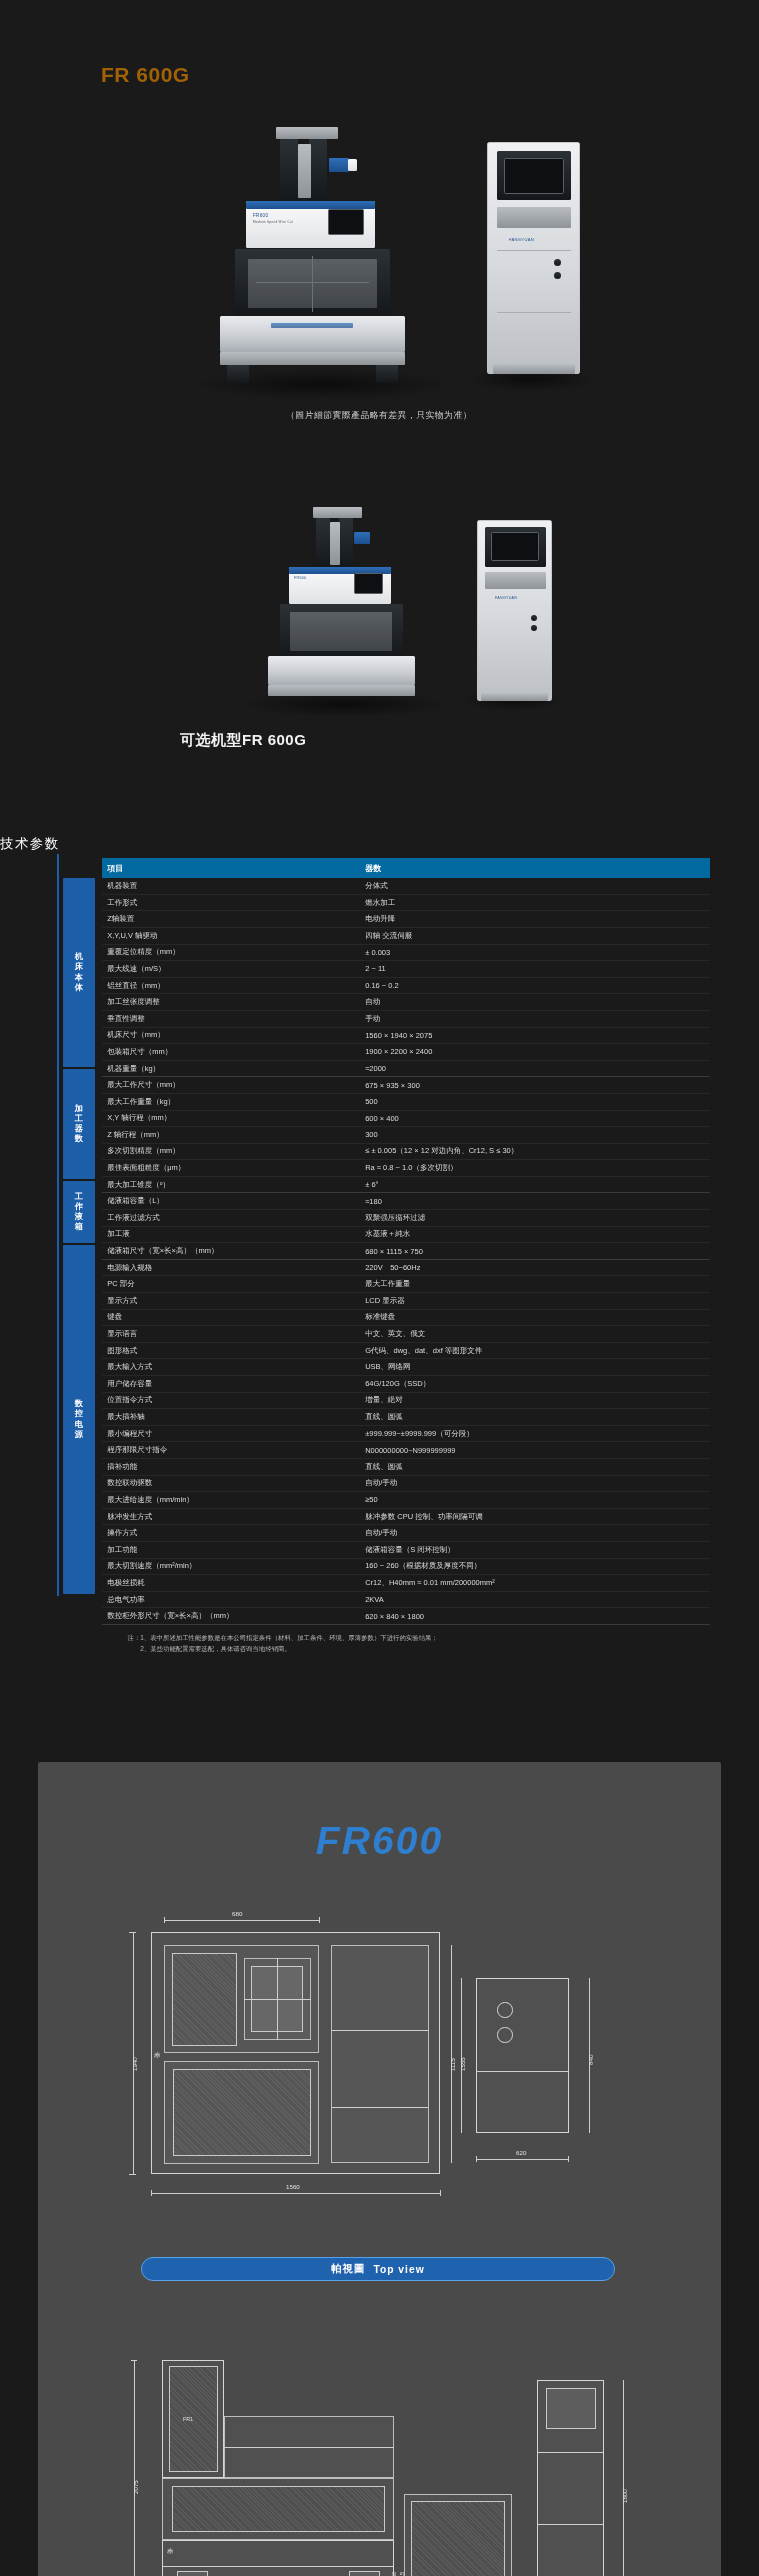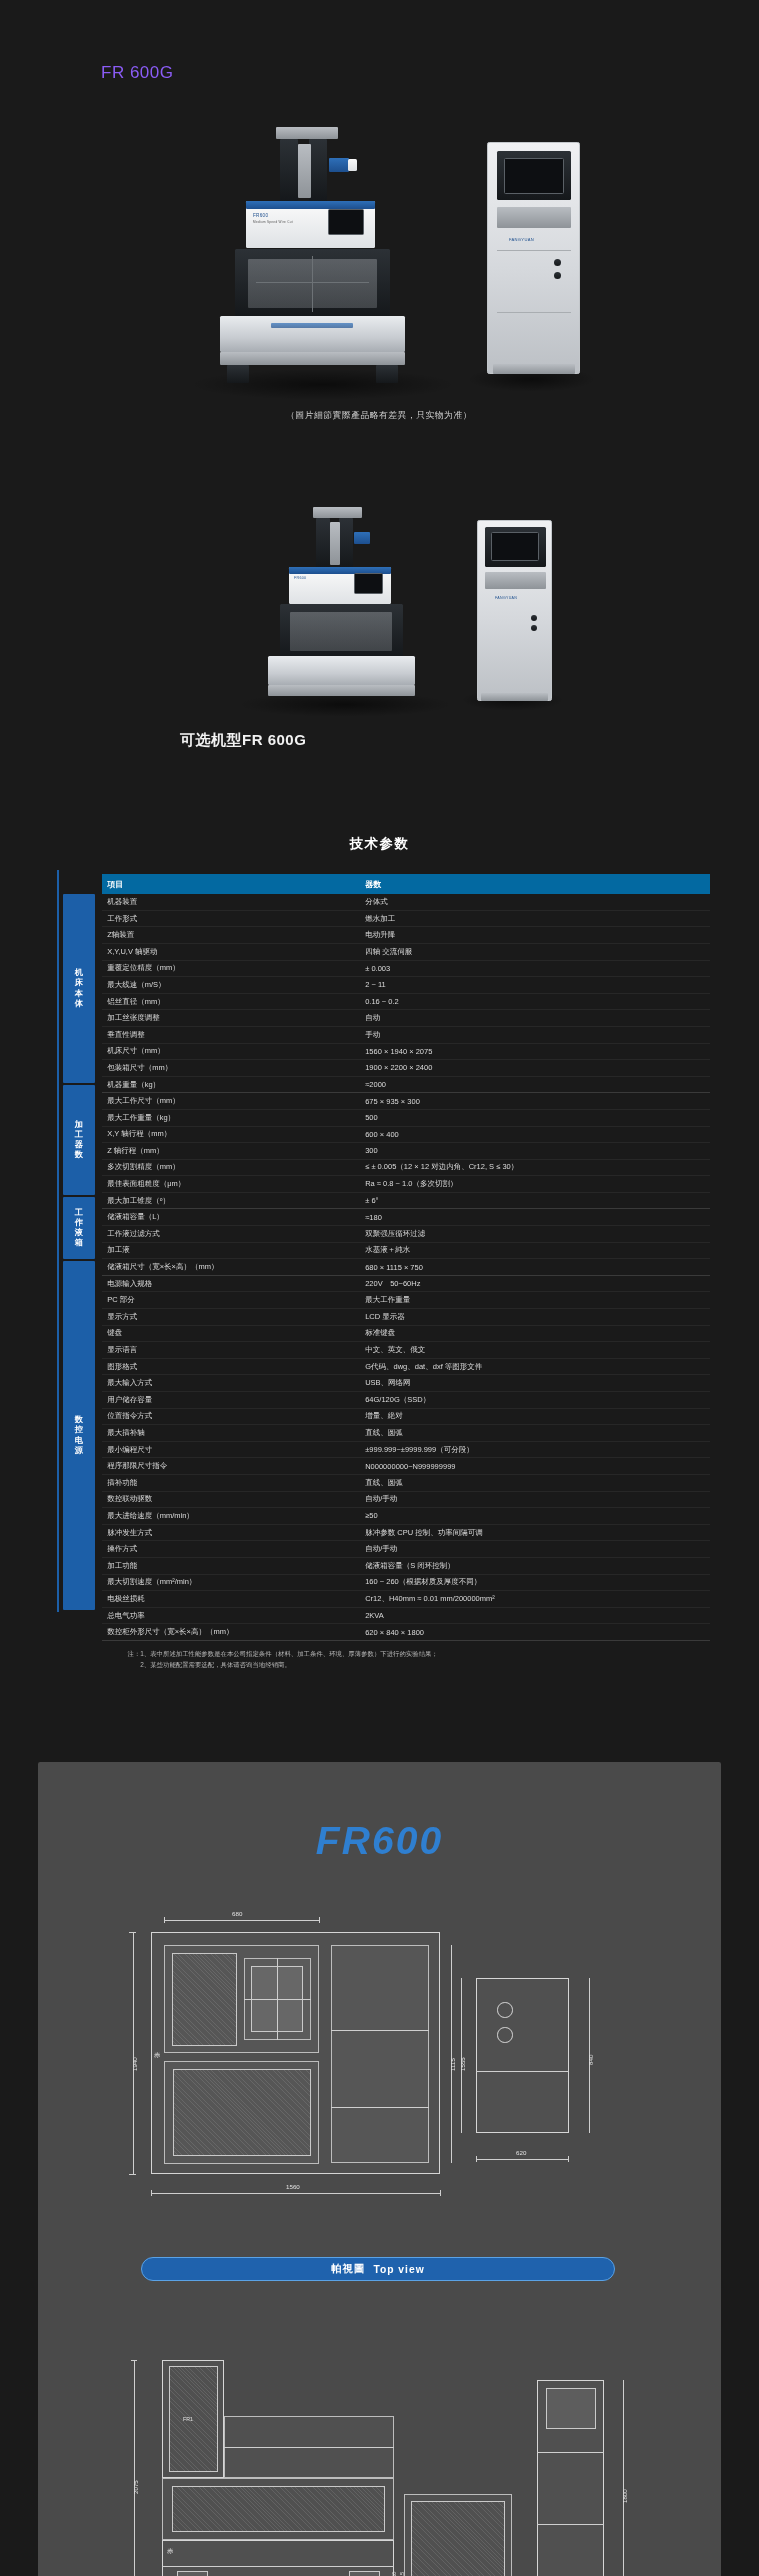--- a/index.html
+++ b/index.html
@@ -13,24 +13,24 @@
     height: 3349px;
     position: relative;
     overflow: hidden;
     color: #e8e8e8;
   }
 
   
   .product-title {
     position: absolute;
     left: 101px; top: 63px;
-    font-size: 17px;
-    font-weight: normal;
+    font-size: 21px;
+    font-weight: bold;
     letter-spacing: 0.5px;
-    color: #8b5cf6;
+    color: #a16207;
   }
 
   .photo-block-1 {
     position: absolute;
     left: 101px; top: 111px;
     width: 556px; height: 289px;
   }
   .photo-caption-1 {
     position: absolute;
     left: 0; top: 299px;
@@ -112,26 +112,25 @@
   }
 
   
   .spec-section {
     position: absolute;
     left: 0; top: 835px;
     width: 759px;
   }
   .spec-title {
     width: 100%;
-    text-align: center;
     font-size: 13.4px;
-    font-weight: bold;
+    font-weight: normal;
     color: #ffffff;
     letter-spacing: 1.5px;
-    margin-bottom: 21px;
+    margin-bottom: 5px;
   }
   .spec-wrap {
     position: relative;
     margin: 0 auto;
     width: 659px;
   }
   table.spec {
     border-collapse: collapse;
     width: 608px;
     margin-left: 52px;

